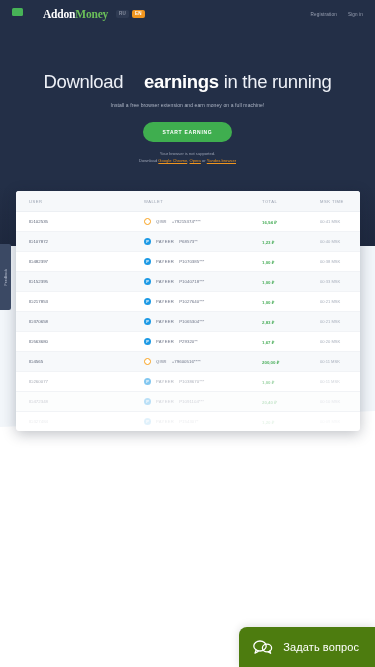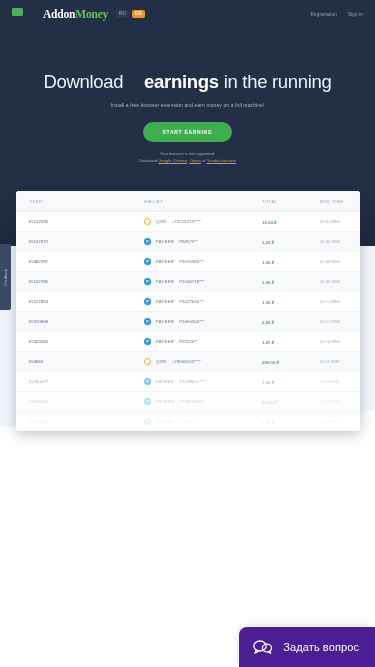--- a/index.html
+++ b/index.html
@@ -143,21 +143,21 @@
   }
   .stat-sup {
     position:absolute; top:-2px; right:-13px;
     font-size:4.5px; color:#6bbf59; font-weight:bold; letter-spacing:0;
   }
   .stat-label { margin-top:4px; font-size:4.1px; color:#97a0b2; }
 
   
   .chat {
     position:absolute; right:0; bottom:0; z-index:40;
-    background:#4c1d95; color:#fff;
+    background:#4d7c0f; color:#fff;
     border-radius:8px 0 0 0;
     padding:12px 16px 12px 14px;
     display:flex; align-items:center; gap:10px;
     cursor:pointer; box-shadow:0 -1px 8px rgba(0,0,0,.13);
   }
   .chat-label { font-size:11px; letter-spacing:.1px; }
 </style>
 </head>
 <body>
 

